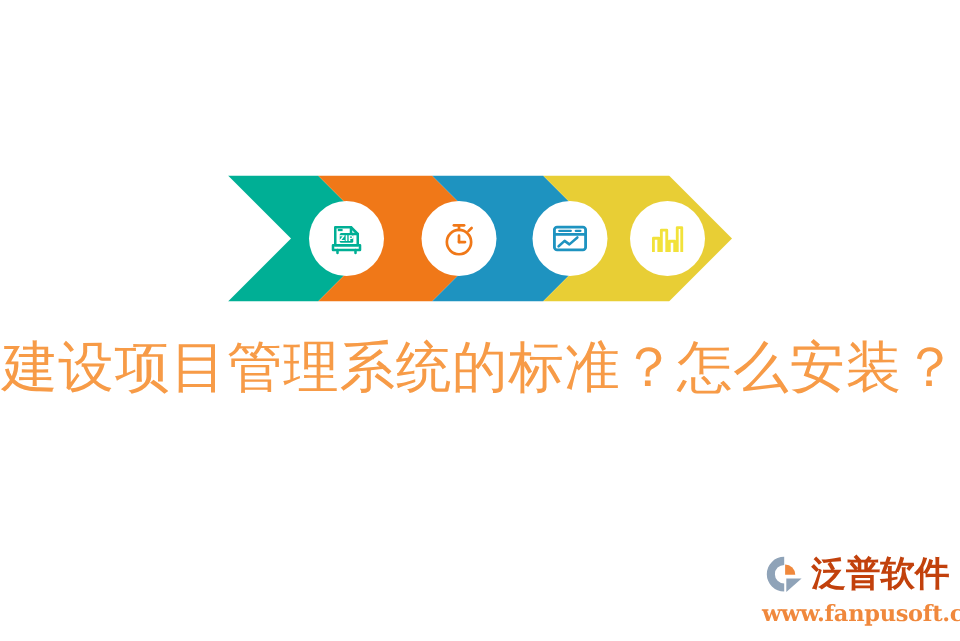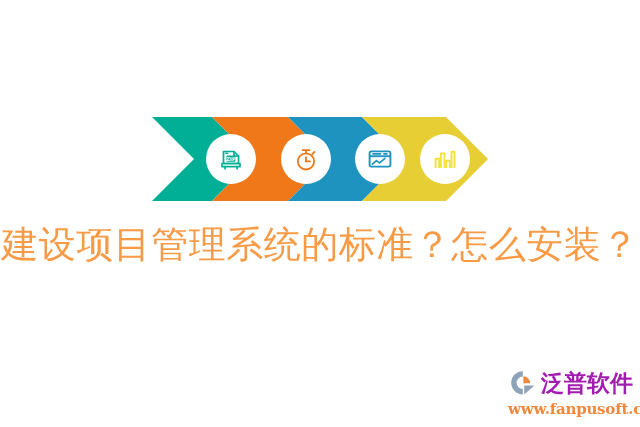--- a/index.html
+++ b/index.html
@@ -88,21 +88,21 @@
     width: 30px;
     height: 30px;
     flex: 0 0 30px;
     margin-right: 3px;
   }
   .logo-mark svg { display: block; }
   .logo-wordmark {
     font-family: "DejaVu Sans", "Liberation Sans", sans-serif;
     font-size: 23px;
     font-weight: bold;
-    color: #a21caf;
+    color: #c2410c;
     letter-spacing: 0px;
     line-height: 30px;
     white-space: nowrap;
   }
   .logo-url {
     font-family: "DejaVu Serif", "Liberation Serif", serif;
     font-size: 15px;
     font-weight: bold;
     color: #F0883C;
     letter-spacing: -0.2px;

